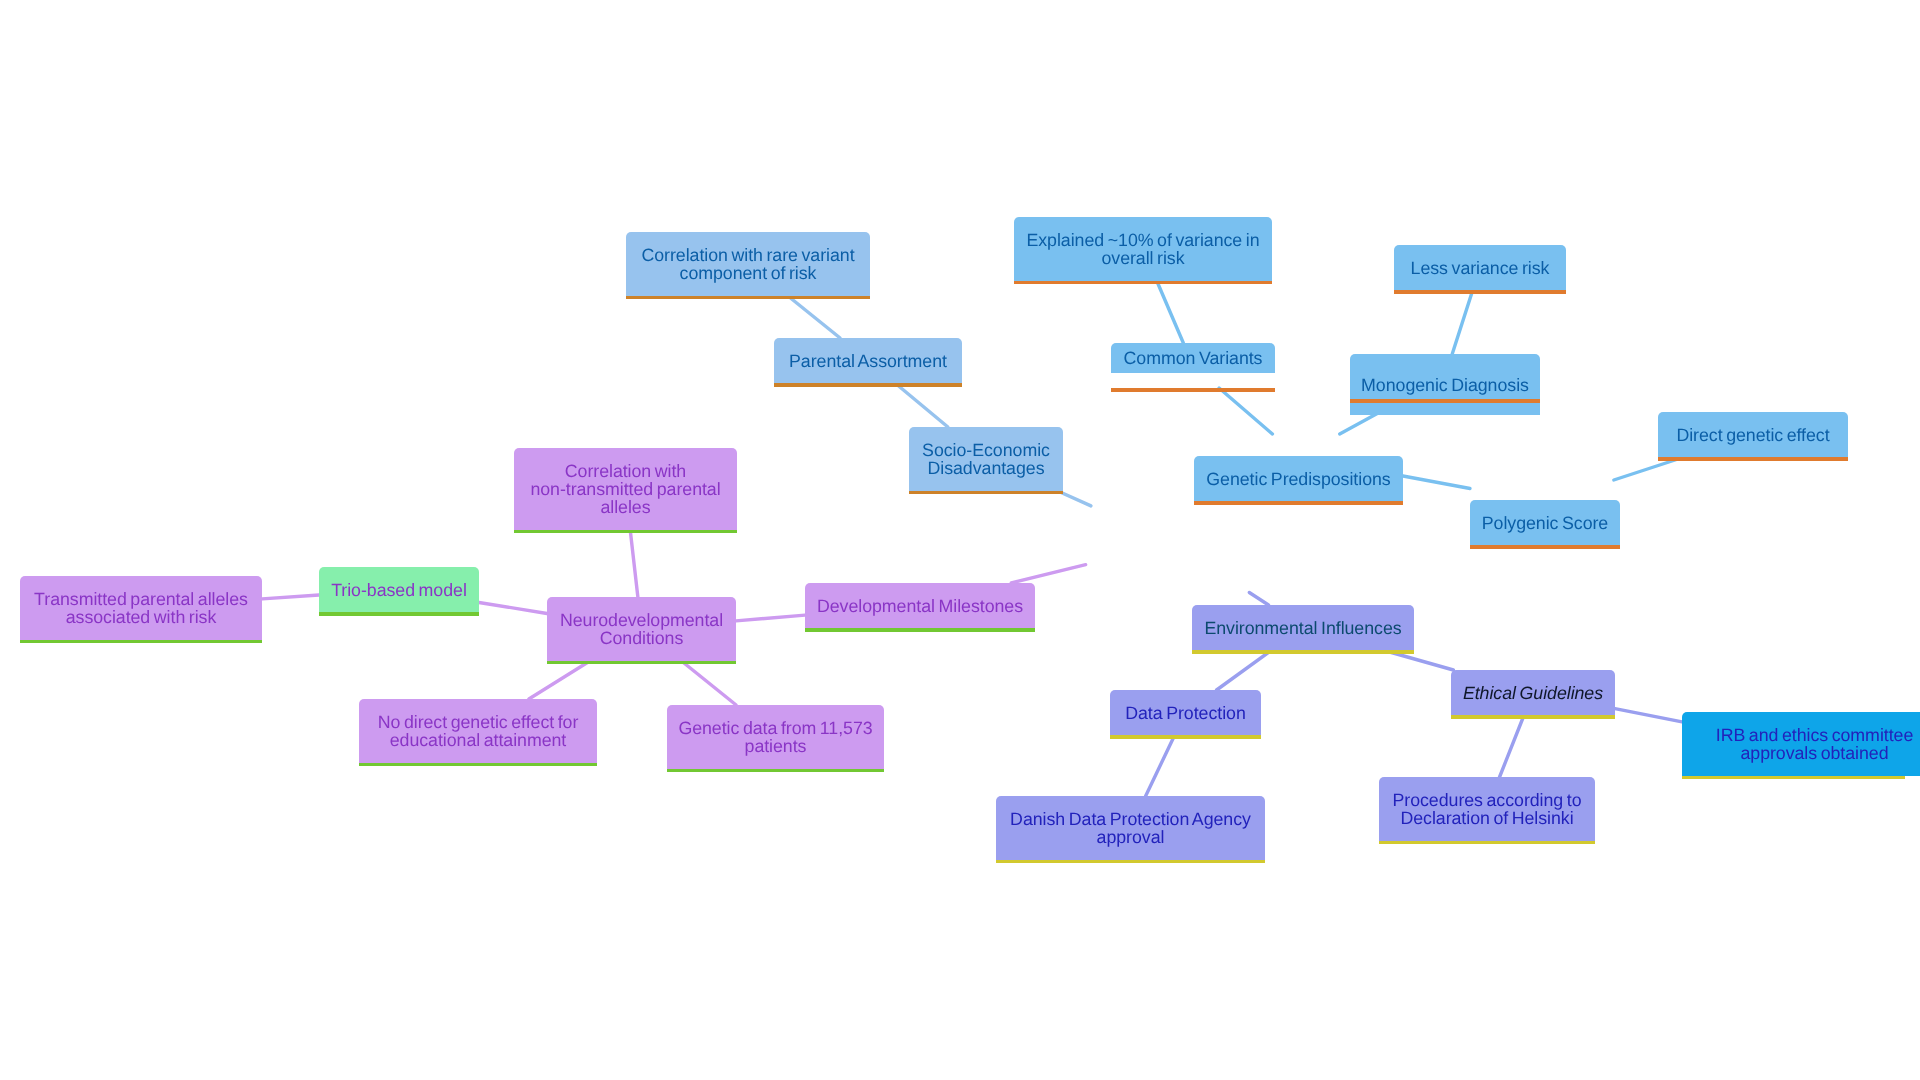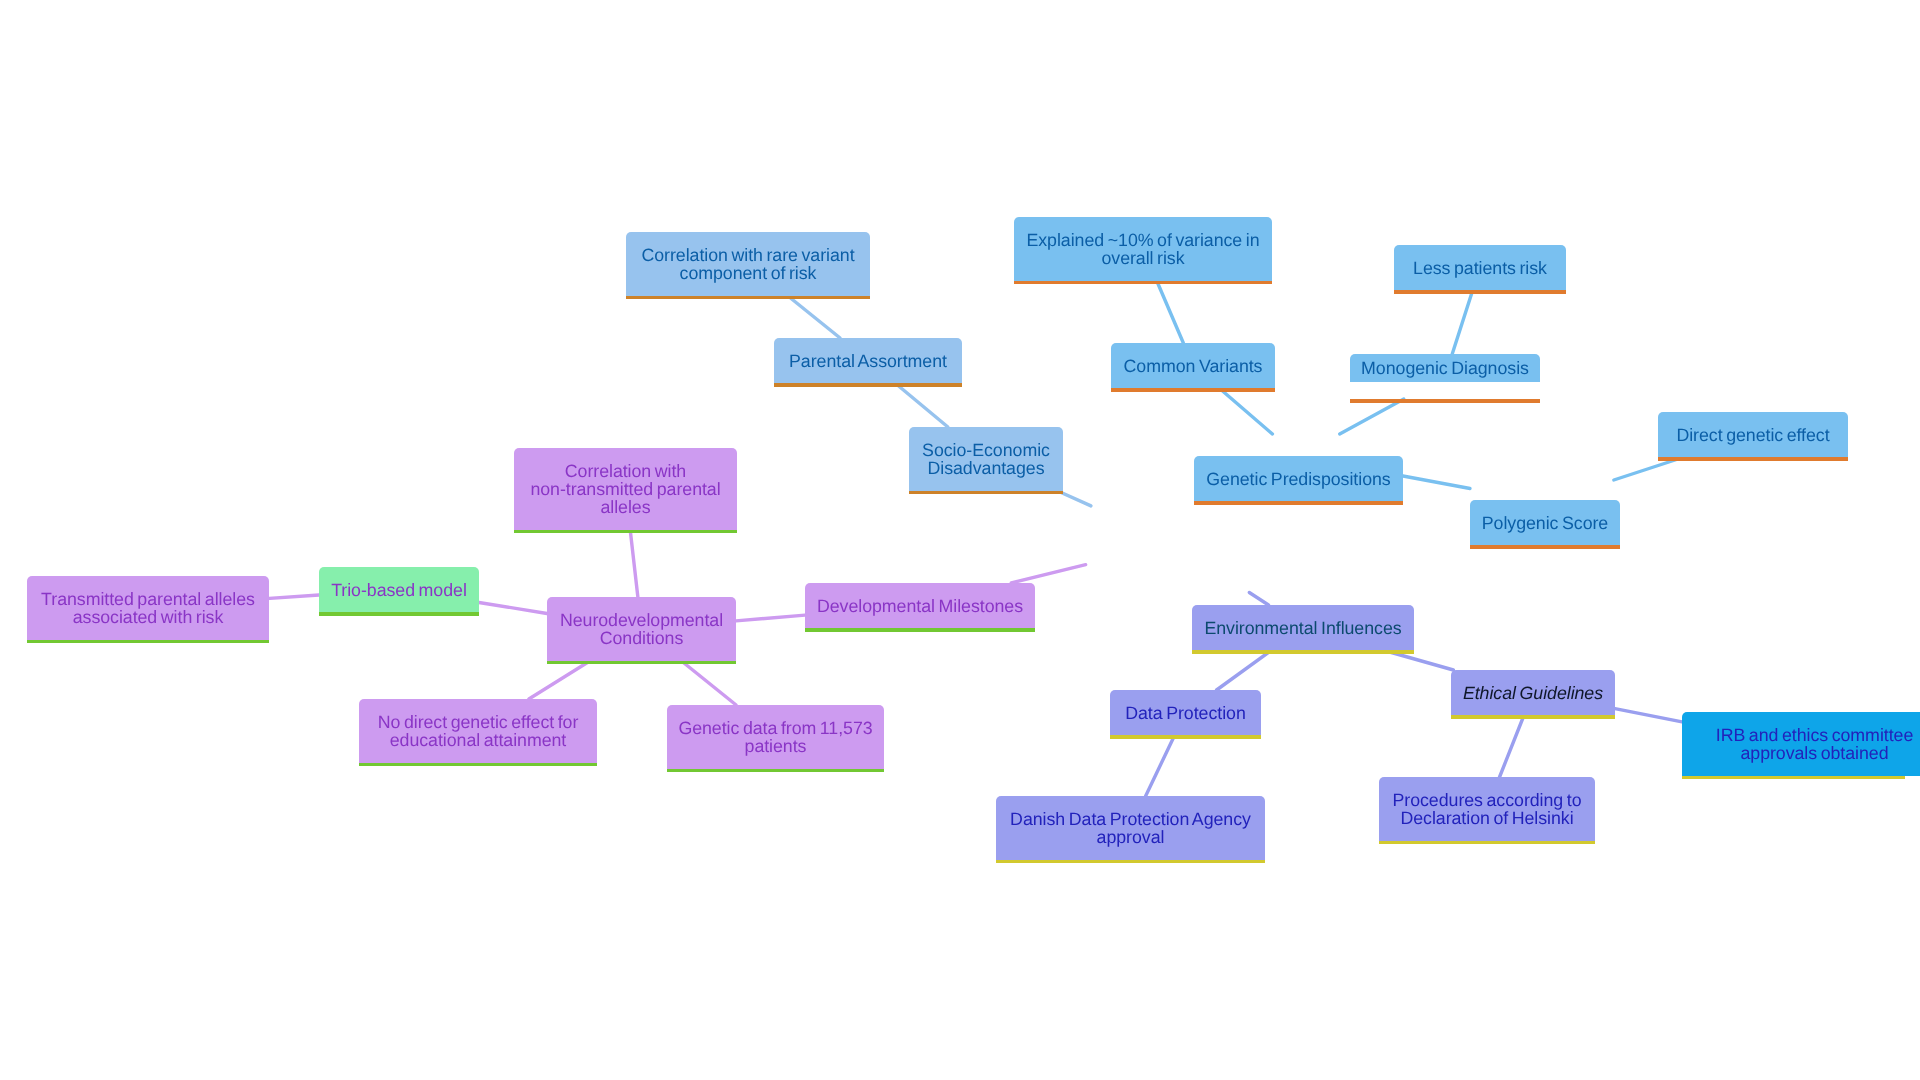--- a/index.html
+++ b/index.html
@@ -57,49 +57,49 @@
 
 
   <div class="node" style="left: 1194px; top: 434px; width: 209px; height: 45px; margin-top: 22px;">
     <div class="node-body" style="background: rgb(121, 192, 240);">
       <div class="node-label" style="color: rgb(11, 94, 166);">
         <div class="node-line">Genetic Predispositions</div>
       </div>
     </div>
     <div class="node-accent" style="top: 45px; height: 3.6px; background: rgb(224, 123, 46);"></div>
   </div>
-  <div class="node" style="left: 1111px; top: 343px; width: 164px; height: 45px;">
+  <div class="node" style="left: 1111px; top: 343px; width: 164px; height: 30px;">
     <div class="node-body" style="background: rgb(121, 192, 240);">
       <div class="node-label" style="color: rgb(11, 94, 166);">
         <div class="node-line">Common Variants</div>
       </div>
     </div>
     <div class="node-accent" style="top: 45px; height: 3.6px; background: rgb(224, 123, 46);"></div>
   </div>
   <div class="node" style="left: 1014px; top: 217px; width: 258px; height: 63.5px;">
     <div class="node-body" style="background: rgb(121, 192, 240);">
       <div class="node-label" style="color: rgb(11, 94, 166);">
         <div class="node-line">Explained ~10% of variance in</div>
         <div class="node-line">overall risk</div>
       </div>
     </div>
     <div class="node-accent" style="top: 63.5px; height: 3.6px; background: rgb(224, 123, 46);"></div>
   </div>
-  <div class="node" style="left: 1350px; top: 354px; width: 190px; height: 28px;">
+  <div class="node" style="left: 1350px; top: 354px; width: 190px; height: 61px;">
     <div class="node-body" style="background: rgb(121, 192, 240);">
       <div class="node-label" style="color: rgb(11, 94, 166);">
         <div class="node-line">Monogenic Diagnosis</div>
       </div>
     </div>
     <div class="node-accent" style="top: 45px; height: 3.6px; background: rgb(224, 123, 46);"></div>
   </div>
   <div class="node" style="left: 1394px; top: 245px; width: 172px; height: 45px;">
     <div class="node-body" style="background: rgb(121, 192, 240);">
       <div class="node-label" style="color: rgb(11, 94, 166);">
-        <div class="node-line">Less patients risk</div>
+        <div class="node-line">Less variance risk</div>
       </div>
     </div>
     <div class="node-accent" style="top: 45px; height: 3.6px; background: rgb(224, 123, 46);"></div>
   </div>
   <div class="node" style="left: 1470px; top: 500px; width: 150px; height: 45px;">
     <div class="node-body" style="background: rgb(121, 192, 240);">
       <div class="node-label" style="color: rgb(11, 94, 166);">
         <div class="node-line">Polygenic Score</div>
       </div>
     </div>
@@ -167,21 +167,21 @@
     <div class="node-accent" style="top: 81.5px; height: 3.6px; background: rgb(114, 200, 50);"></div>
   </div>
   <div class="node" style="left: 319px; top: 567px; width: 160px; height: 45px;">
     <div class="node-body" style="background: #86efac;">
       <div class="node-label" style="color: rgb(138, 53, 198);">
         <div class="node-line">Trio-based model</div>
       </div>
     </div>
     <div class="node-accent" style="top: 45px; height: 3.6px; background: rgb(114, 200, 50);"></div>
   </div>
-  <div class="node" style="left: 27px; top: 576px; width: 242px; height: 63.5px;">
+  <div class="node" style="left: 20px; top: 576px; width: 242px; height: 63.5px;">
     <div class="node-body" style="background: rgb(205, 155, 240);">
       <div class="node-label" style="color: rgb(138, 53, 198);">
         <div class="node-line">Transmitted parental alleles</div>
         <div class="node-line">associated with risk</div>
       </div>
     </div>
     <div class="node-accent" style="top: 63.5px; height: 3.6px; background: rgb(114, 200, 50);"></div>
   </div>
   <div class="node" style="left: 359px; top: 699px; width: 238px; height: 63.5px;">
     <div class="node-body" style="background: rgb(205, 155, 240);">

